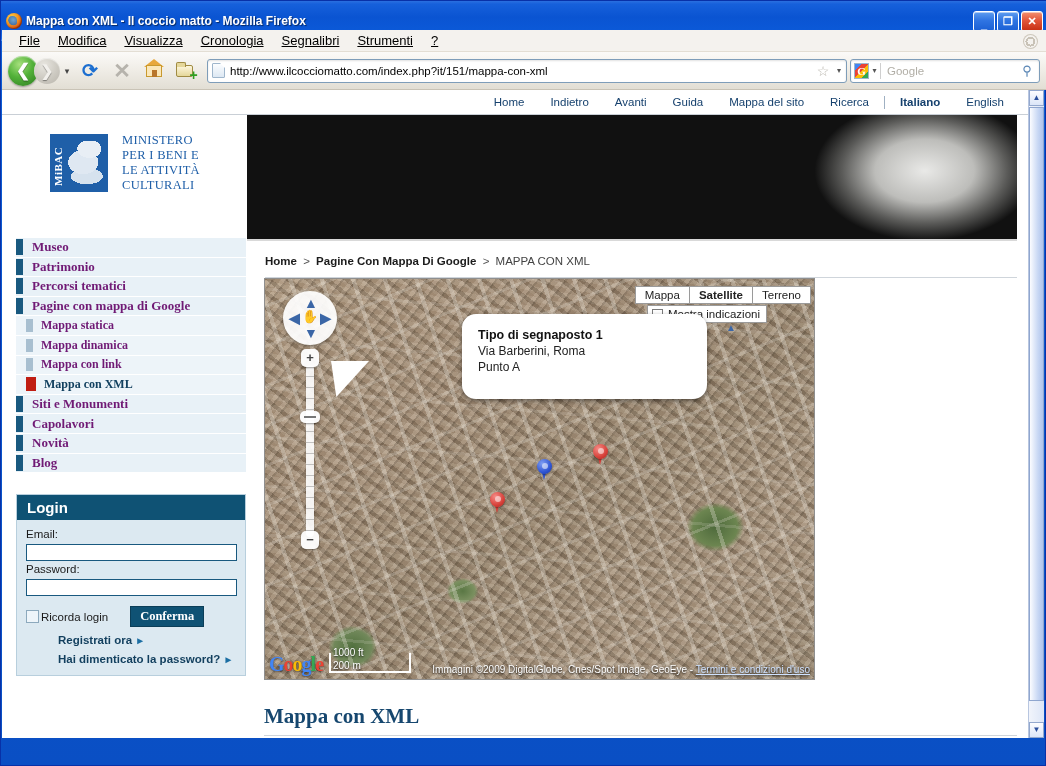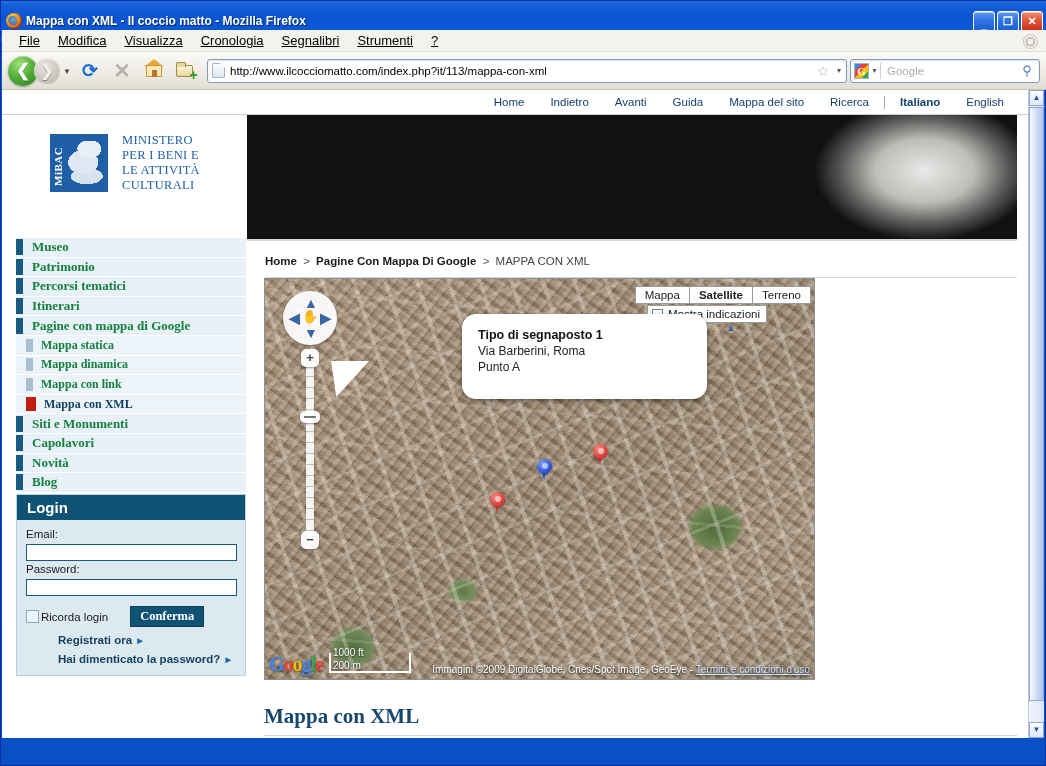--- a/index.html
+++ b/index.html
@@ -218,21 +218,21 @@
   #body-cols { position: relative; }
 
   
   #sidemenu { position: absolute; left: 14px; top: -40px; width: 230px; }
   .mi {
     position: relative; height: 18.6px; display: flex; align-items: center;
     background: #e8f1f7; margin-bottom: 1px;
   }
   .mi .bar { width: 7px; height: 16px; background: #19597f; flex: none; margin-right: 9px; }
   .mi .lbl {
-    font-size: 13px; color: #15803d; font-family: "Liberation Serif", serif; font-weight: bold;
+    font-size: 13px; color: #701a75; font-family: "Liberation Serif", serif; font-weight: bold;
     white-space: nowrap;
   }
   .mi.sub { background: #edf4f9; padding-left: 10px; }
   .mi.sub .bar { width: 7px; height: 13px; background: #a8bfd0; margin-right: 8px; }
   .mi.sub .lbl { font-size: 12px; }
   .mi.sub.active .bar { background: #c01d12; height: 14px; width: 10px; }
   .mi.sub.active .lbl { color: #12405f; }
 
   
   #loginbox { position: absolute; left: 14px; top: 216px; width: 230px;
@@ -466,21 +466,21 @@
       <div id="home-roof"></div>
       <div id="home-shape"></div>
       <div id="home-door"></div>
     </div>
     <div class="tb-icon" id="ico-bm">
       <div id="folder"></div>
       <div id="plus">+</div>
     </div>
     <div id="urlbar">
       <div id="url-favicon"></div>
-      <div id="url-text">http://www.ilcocciomatto.com/index.php?it/113/mappa-con-xml</div>
+      <div id="url-text">http://www.ilcocciomatto.com/index.php?it/151/mappa-con-xml</div>
       <div id="url-star">☆</div>
       <div id="url-drop">▾</div>
     </div>
     <div id="searchbar">
       <div id="g-logo">G</div>
       <div id="g-drop">▾</div>
       <div id="search-sep"></div>
       <div id="search-ph">Google</div>
       <div id="search-mag">⚲</div>
     </div>
@@ -537,24 +537,20 @@
           <div class="mi">
             <span class="bar"></span>
             <span class="lbl">Patrimonio</span>
           </div>
           <div class="mi">
             <span class="bar"></span>
             <span class="lbl">Percorsi tematici</span>
           </div>
           <div class="mi">
             <span class="bar"></span>
-            <span class="lbl">Itinerari</span>
-          </div>
-          <div class="mi">
-            <span class="bar"></span>
             <span class="lbl">Pagine con mappa di Google</span>
           </div>
           <div class="mi sub">
             <span class="bar"></span>
             <span class="lbl">Mappa statica</span>
           </div>
           <div class="mi sub">
             <span class="bar"></span>
             <span class="lbl">Mappa dinamica</span>
           </div>

